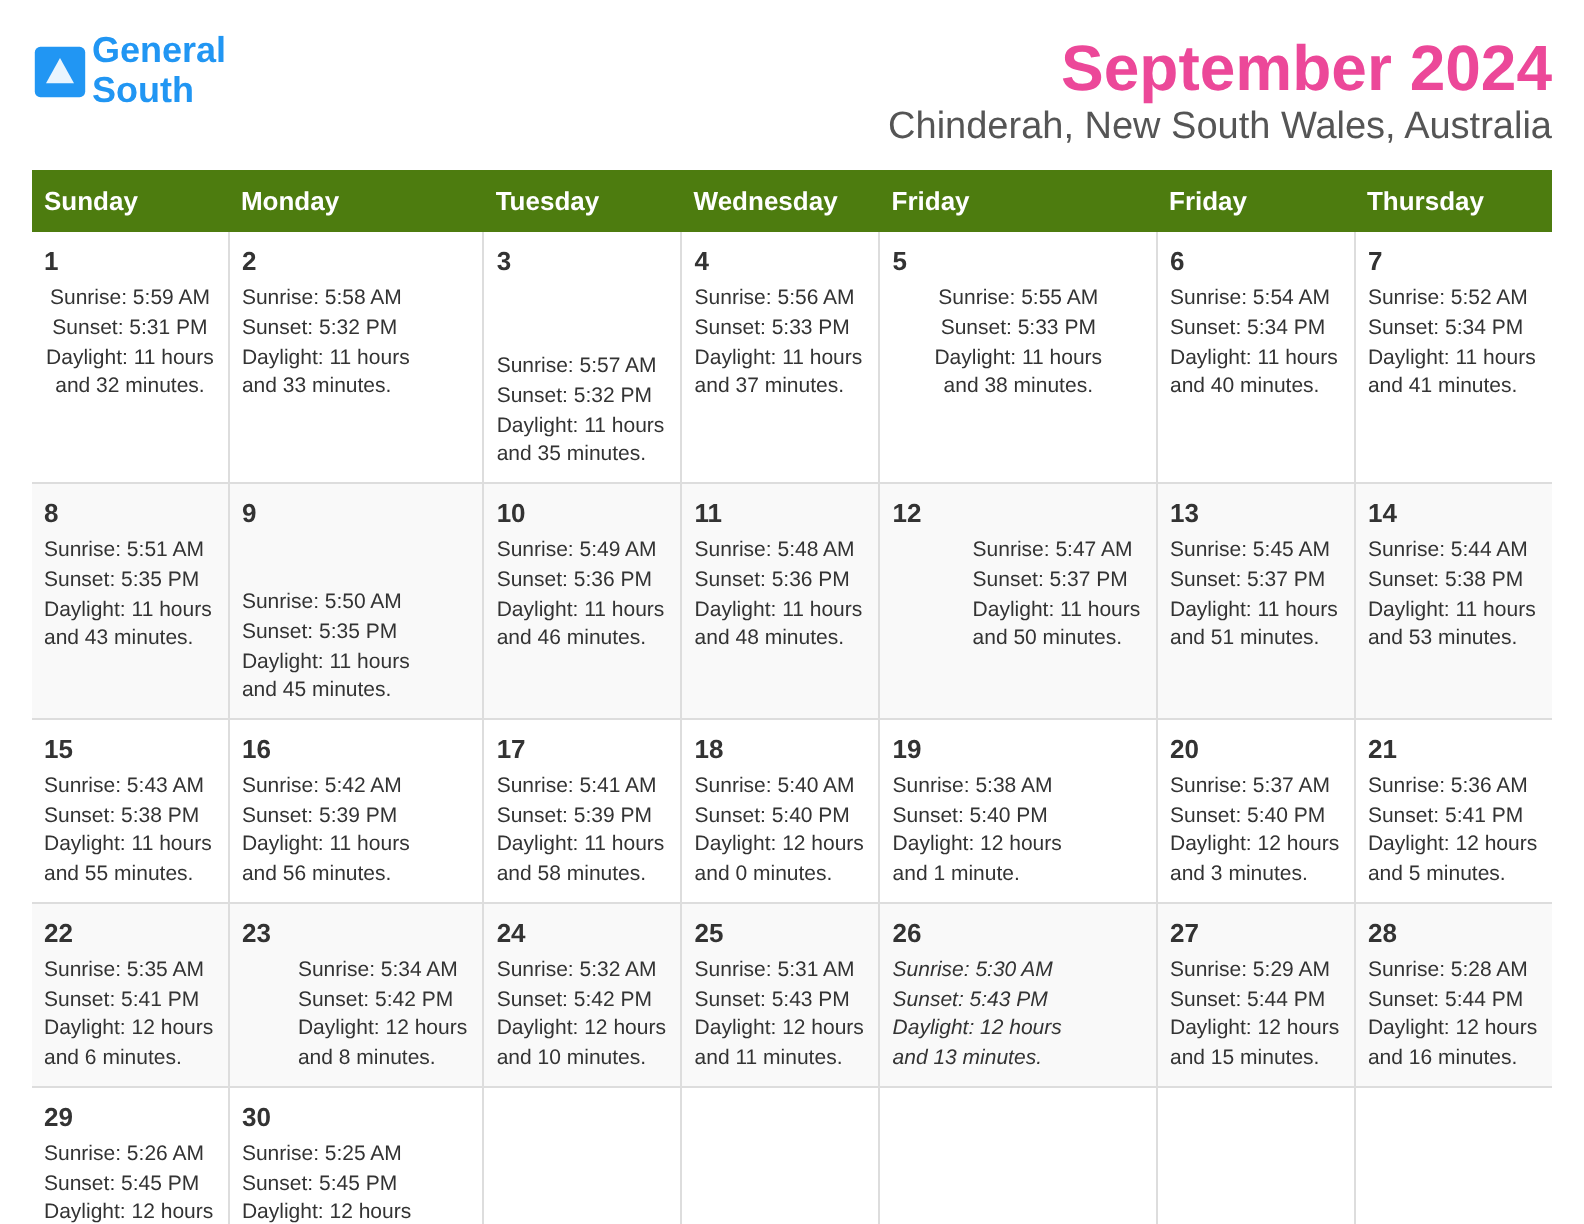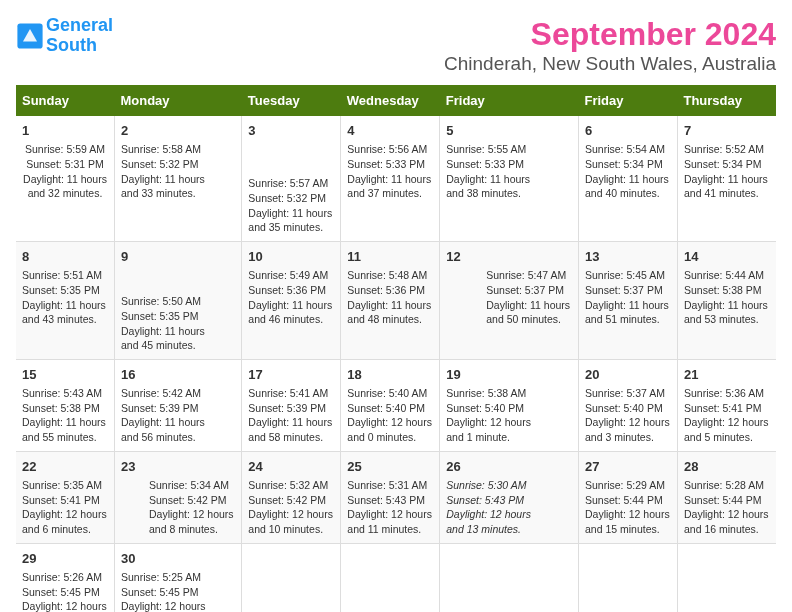--- a/index.html
+++ b/index.html
@@ -145,21 +145,21 @@
         </td>
         <td>
           <span class="day-num">4</span>
           <div class="cell-text" style="white-space: pre-line;">Sunrise: 5:56 AM
 Sunset: 5:33 PM
 Daylight: 11 hours
 and 37 minutes.</div>
         </td>
         <td>
           <span class="day-num">5</span>
-          <div class="cell-text" style="white-space: pre-line;">Sunrise: 5:55 AM
+          <div class="cell-text" style="white-space: pre-line; text-align: center;">Sunrise: 5:55 AM
 Sunset: 5:33 PM
 Daylight: 11 hours
 and 38 minutes.</div>
         </td>
         <td>
           <span class="day-num">6</span>
           <div class="cell-text" style="white-space: pre-line;">Sunrise: 5:54 AM
 Sunset: 5:34 PM
 Daylight: 11 hours
 and 40 minutes.</div>

